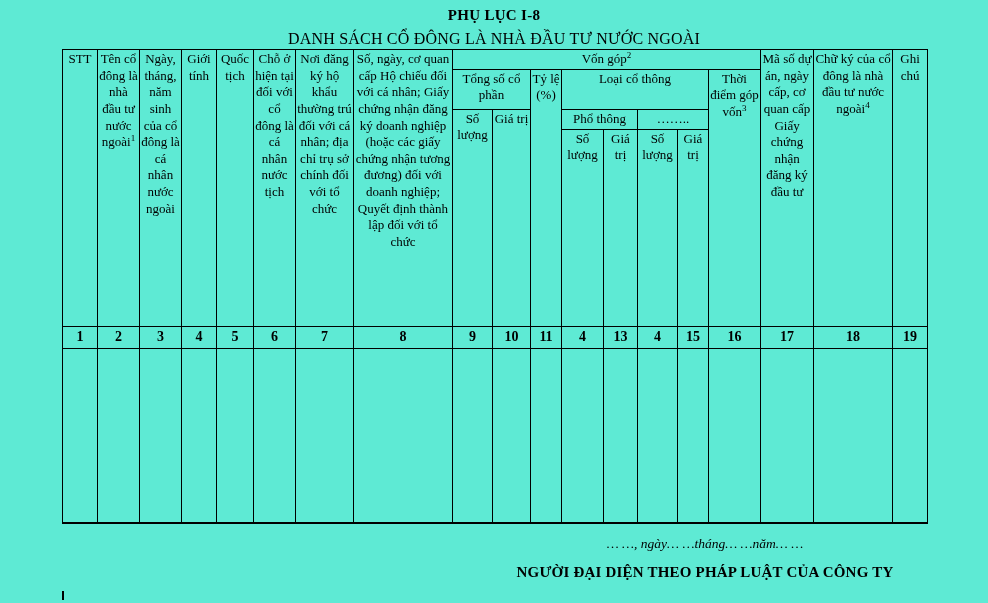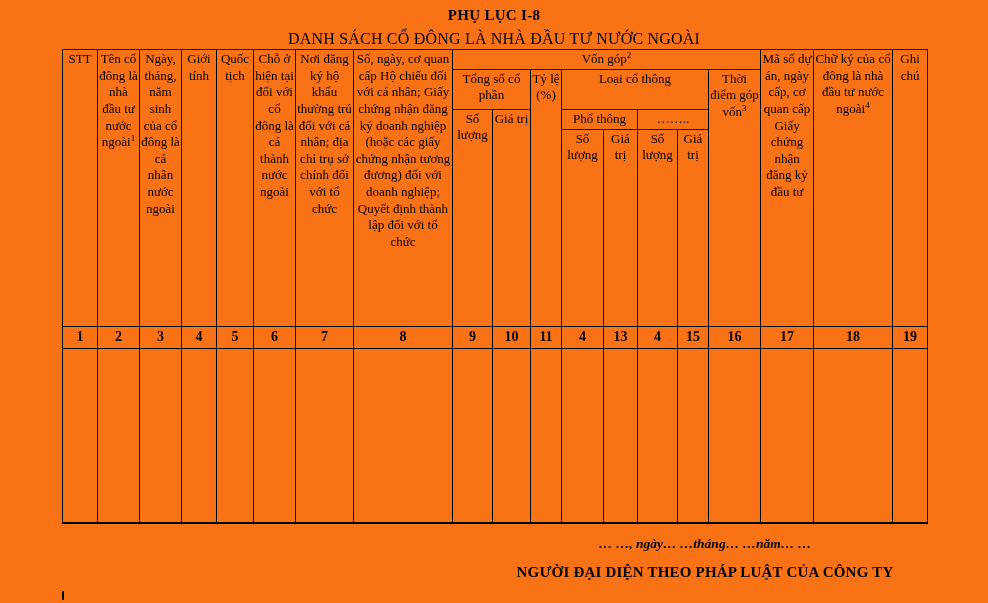--- a/index.html
+++ b/index.html
@@ -4,21 +4,21 @@
 <style>
   * { margin:0; padding:0; box-sizing:border-box; }
   html,body { background:#ffffff; }
   body {
     width:988px; height:603px;
     font-family:"Liberation Serif","DejaVu Serif",serif;
     color:#000;
     position:relative;
     overflow:hidden;
   }
-  .page { position:relative; width:988px; height:603px; background:#f97316; }
+  .page { position:relative; width:988px; height:603px; background:#5eead4; }
 
   .title-block { position:absolute; top:7px; left:0; width:988px; text-align:center; }
   .appendix-title { font-size:15px; font-weight:bold; letter-spacing:0.3px; }
   .document-title { font-size:16px; margin-top:6px; letter-spacing:0.2px; }
 
   table.main {
     position:absolute; left:62px; top:49px;
     border-collapse:collapse; table-layout:fixed;
     width:866px;
     border:1px solid #000;
@@ -39,21 +39,21 @@
   tr.r2 { height:40px; }
   tr.r3 { height:20px; }
   tr.r4 { height:197px; }
   tr.rnum { height:22px; }
   tr.rnum td { font-weight:bold; font-size:14px; vertical-align:middle; }
   tr.rbody { height:175px; }
 
   sup { font-size:9px; line-height:0; vertical-align:super; }
 
   .sign-block { position:absolute; left:425px; top:536px; width:560px; text-align:center; }
-  .date-line { font-style:italic; font-size:13.5px;font-weight:bold; }
+  .date-line { font-style:italic; font-size:13.5px; }
   .rep-line { font-weight:bold; font-size:15px; margin-top:12px; letter-spacing:0.2px; }
   .sign-hint { font-style:italic; font-size:13.5px; margin-top:1px; }
 
   .cursor-mark { position:absolute; left:62px; top:591px; width:1.5px; height:9px; background:#000; }
 </style>
 </head>
 <body>
 
 <div class="page">
 
@@ -85,21 +85,21 @@
         <col style="width:35px">
     </colgroup>
 
     <tbody>
         <tr class="r1">
       <td rowspan="4">STT</td>
       <td rowspan="4"><span>Tên cổ đông là nhà đầu tư nước ngoài</span><sup>1</sup></td>
       <td rowspan="4">Ngày, tháng, năm sinh của cổ đông là cá nhân nước ngoài</td>
       <td rowspan="4">Giới tính</td>
       <td rowspan="4">Quốc tịch</td>
-      <td rowspan="4">Chỗ ở hiện tại đối với cổ đông là cá thành nước ngoài</td>
+      <td rowspan="4">Chỗ ở hiện tại đối với cổ đông là cá nhân nước tịch</td>
       <td rowspan="4">Nơi đăng ký hộ khẩu thường trú đối với cá nhân; địa chỉ trụ sở chính đối với tổ chức</td>
       <td rowspan="4">Số, ngày, cơ quan cấp Hộ chiếu đối với cá nhân; Giấy chứng nhận đăng ký doanh nghiệp (hoặc các giấy chứng nhận tương đương) đối với doanh nghiệp; Quyết định thành lập đối với tổ chức</td>
       <td colspan="8" class="mid"><span>Vốn góp</span><sup>2</sup></td>
       <td rowspan="4">Mã số dự án, ngày cấp, cơ quan cấp Giấy chứng nhận đăng ký đầu tư</td>
       <td rowspan="4"><span>Chữ ký của cổ đông là nhà đầu tư nước ngoài</span><sup>4</sup></td>
       <td rowspan="4">Ghi chú</td>
     </tr>
 
     <tr class="r2">
       <td colspan="2">Tổng số cổ phần</td>

